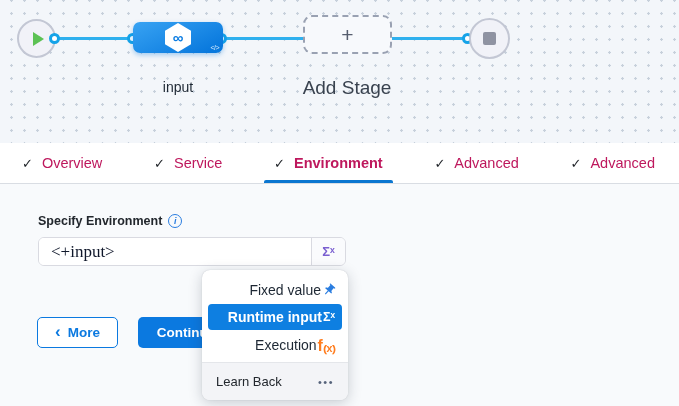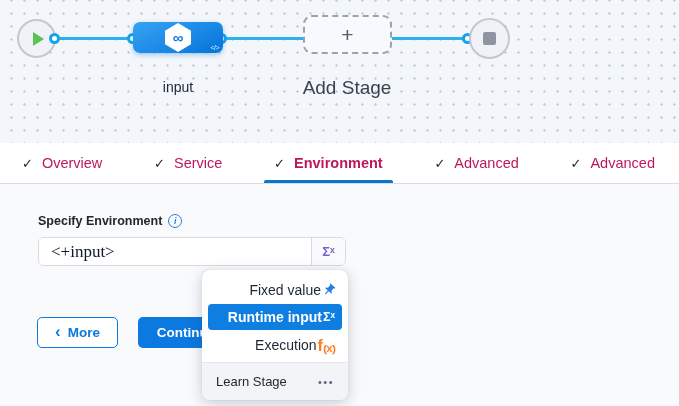--- a/index.html
+++ b/index.html
@@ -185,19 +185,19 @@
         <div class="dd-row selected">
           <span class="dlbl">Runtime input</span>
           <span class="dd-sigma">Σˣ</span>
         </div>
         <div class="dd-row">
           <span class="dlbl">Execution</span>
           <span class="dd-fx">f₍ₓ₎</span>
         </div>
       </div>
       <div class="dd-footer">
-        <span class="flbl">Learn Stage</span>
+        <span class="flbl">Learn Back</span>
         <span class="fmore">•••</span>
       </div>
     </div>
 
   </div>
 </div>
 
 </body></html>

